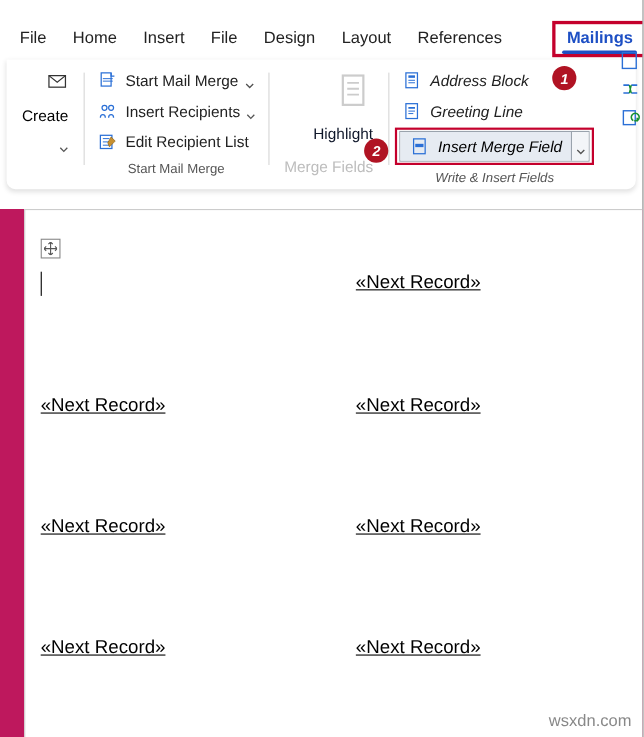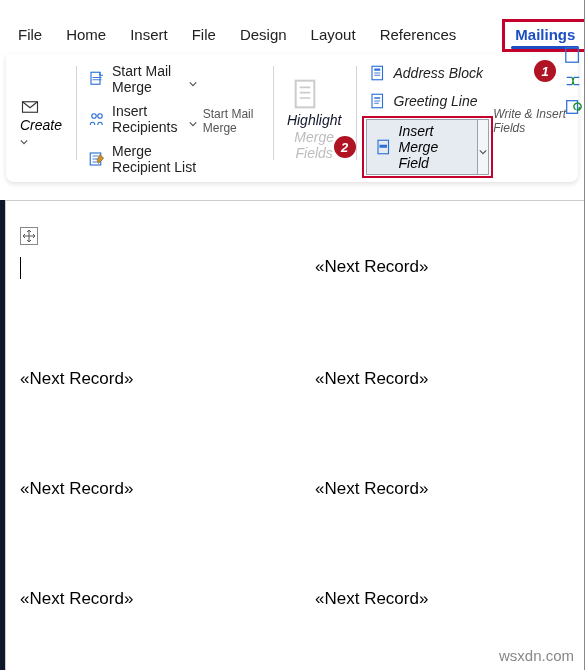--- a/index.html
+++ b/index.html
@@ -57,21 +57,21 @@
 .ribbon {
   display: flex;
   background: #fff;
   border-radius: 0 0 8px 8px;
   box-shadow: 0 2px 5px rgba(0,0,0,0.12);
   margin: 2px 6px 0 6px;
   padding: 4px 0 0 0;
 }
 .group {
   display: flex;
-  flex-direction: row;
+  flex-direction: column;
   align-items: center;
   padding: 2px 6px 4px 6px;
   position: relative;
 }
 .group + .group::before {
   content: "";
   position: absolute;
   left: 0; top: 8px; bottom: 22px;
   width: 1px;
   background: #d6d6d6;
@@ -92,28 +92,27 @@
   padding: 3px 6px;
   border-radius: 3px;
   gap: 6px;
   cursor: pointer;
   font-size: 14px;
   color: #222;
 }
 .big-btn {
   display: flex;
   flex-direction: column;
-  align-items: flex-start;
+  align-items: flex-end;
   padding: 4px 8px;
-  gap: 0;
+  gap: 13px;
   cursor: pointer;
   text-align: center;
   font-size: 14px;
   line-height: 1.2;
-  font-style: italic;
 }
 .caret {
   width: 8px; height: 8px;
   display: inline-block;
 }
 .caret svg { width: 8px; height: 8px; }
 .ico { width: 20px; height: 20px; display: inline-flex; align-items: center; justify-content: center; }
 .ico svg { width: 18px; height: 18px; }
 .ico-big { width: 36px; height: 36px; }
 .ico-big svg { width: 32px; height: 32px; }
@@ -143,22 +142,23 @@
   position: absolute;
   right: 2px;
   top: 46px;
   display: flex;
   flex-direction: column;
   gap: 8px;
 }
 .side-icons .ico { width: 18px; height: 18px; }
 .doc-area {
   margin-top: 18px;
-  padding: 0 0 0 5px;
-  background: #0f172a;
+  padding: 0 0 0 22px;
+  background: #be185d;
+  text-decoration: underline;
 }
 .page {
   background: #fff;
   border-top: 1px solid #ccc;
   border-left: 1px solid #ccc;
   padding: 26px 14px 20px 14px;
   min-height: 480px;
 }
 .move-handle {
   width: 18px; height: 18px;
@@ -253,21 +253,21 @@
             </svg></span>
       </div>
       <div class="btn">
         <span class="ico">
             <svg viewBox="0 0 24 24">
               <rect x="3" y="4" width="14" height="16" fill="none" stroke="#2a6fd6" stroke-width="1.5"></rect>
               <path d="M6 8 L14 8 M6 12 L14 12 M6 16 L14 16" stroke="#2a6fd6" stroke-width="1.2"></path>
               <path d="M16 6 L21 11 L14 18 L12 13 Z" fill="#c79030" stroke="#8d5f12" stroke-width="0.8"></path>
             </svg>
           </span>
-        <span>Merge Recipient List</span>
+        <span>Edit Recipient List</span>
       </div>
     </div>
     <div class="group-label">Start Mail Merge</div>
   </div>
 
   <div class="group">
     <div class="big-btn disabled">
       <span class="ico ico-big">
           <svg viewBox="0 0 24 24">
             <rect x="5" y="2" width="14" height="20" fill="none" stroke="#ccc" stroke-width="1.5"></rect>

